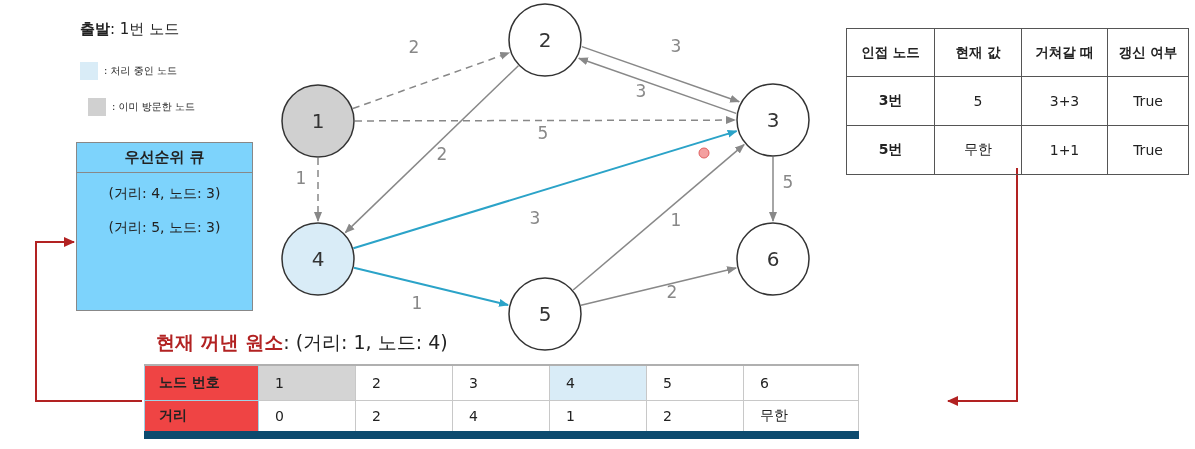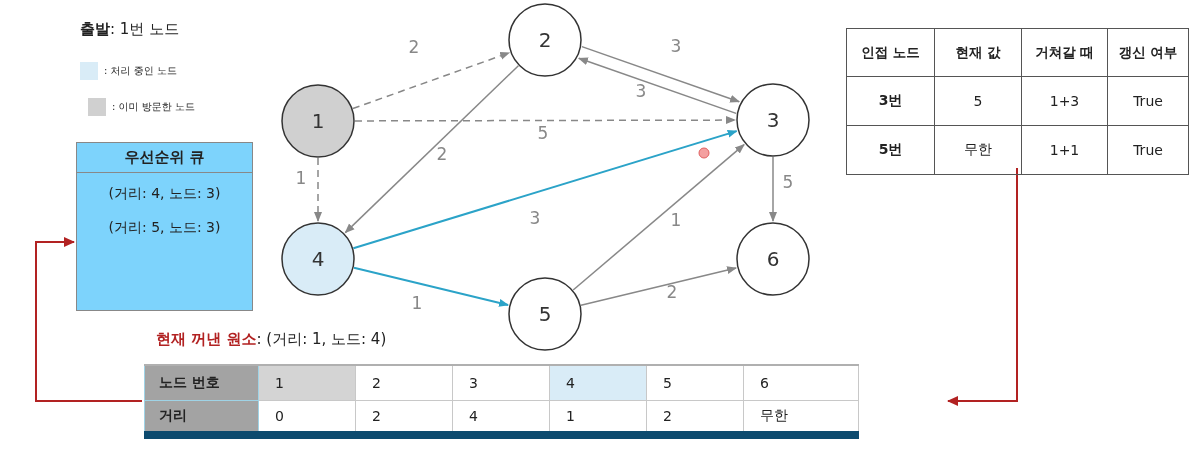--- a/index.html
+++ b/index.html
@@ -23,27 +23,27 @@
   svg.graph { position:absolute; left:0; top:0; }
 
   
   .adj { position:absolute; left:846px; top:28px; border-collapse:collapse; font-size:14px; }
   .adj th, .adj td { border:1px solid #555; text-align:center; }
   .adj th { height:45px; font-weight:bold; font-size:13.5px; }
   .adj td { height:46px; }
   .adj td.rowhead { font-weight:bold;margin-left:32px; }
 
   
-  .current { position:absolute; left:156px; top:330px; font-size:15px; }
+  .current { position:absolute; left:156px; top:330px; font-size:19px; }
   .current .lbl { color:#b22222; font-weight:bold; }
 
   
   .dist { position:absolute; left:144px; top:364px; border-collapse:collapse; font-size:14px; }
   .dist td { border:1px solid #c8c8c8; height:35px; padding:0 0 0 16px; width:97px; box-sizing:border-box; }
-  .dist td.hdr { background:#a3a3a3; width:114px; font-weight:bold; padding-left:14px; border-color:#9fd3e6; }
+  .dist td.hdr { background:#ef4444; width:114px; font-weight:bold; padding-left:14px; border-color:#9fd3e6; }
   .dist td.visited { background:#d4d4d4; }
   .dist td.processing { background:#d9ecf7; }
   .dist tr:first-child td { border-top:2px solid #b0b0b0; }
   .dist tr:last-child td { border-bottom:8px solid #0c4a6e; }
 </style>
 </head>
 <body>
 
 <div class="legend-start">
   <b>출발</b><span>: 1번 노드</span>
@@ -128,21 +128,21 @@
   <tbody>
       <tr>
     <th style="width:85px;">인접 노드</th>
     <th style="width:84px;text-align:center;">현재 값</th>
     <th style="width:83px;">거쳐갈 때</th>
     <th style="width:78px;text-align:center;">갱신 여부</th>
   </tr>
   <tr>
     <td class="rowhead">3번</td>
     <td>5</td>
-    <td>1+3</td>
+    <td>3+3</td>
     <td>True</td>
   </tr>
   <tr>
     <td class="rowhead">5번</td>
     <td>무한</td>
     <td>1+1</td>
     <td>True</td>
   </tr>
 </tbody>
   </table>

